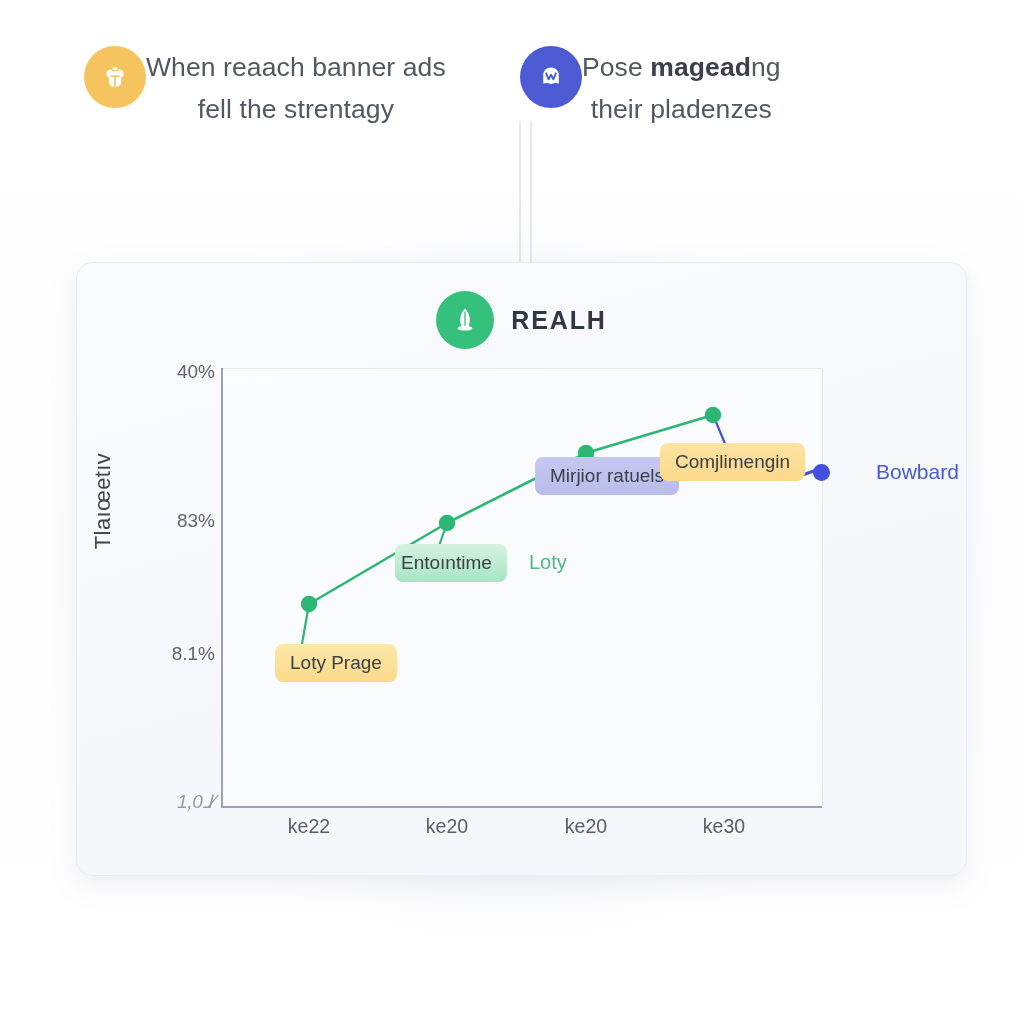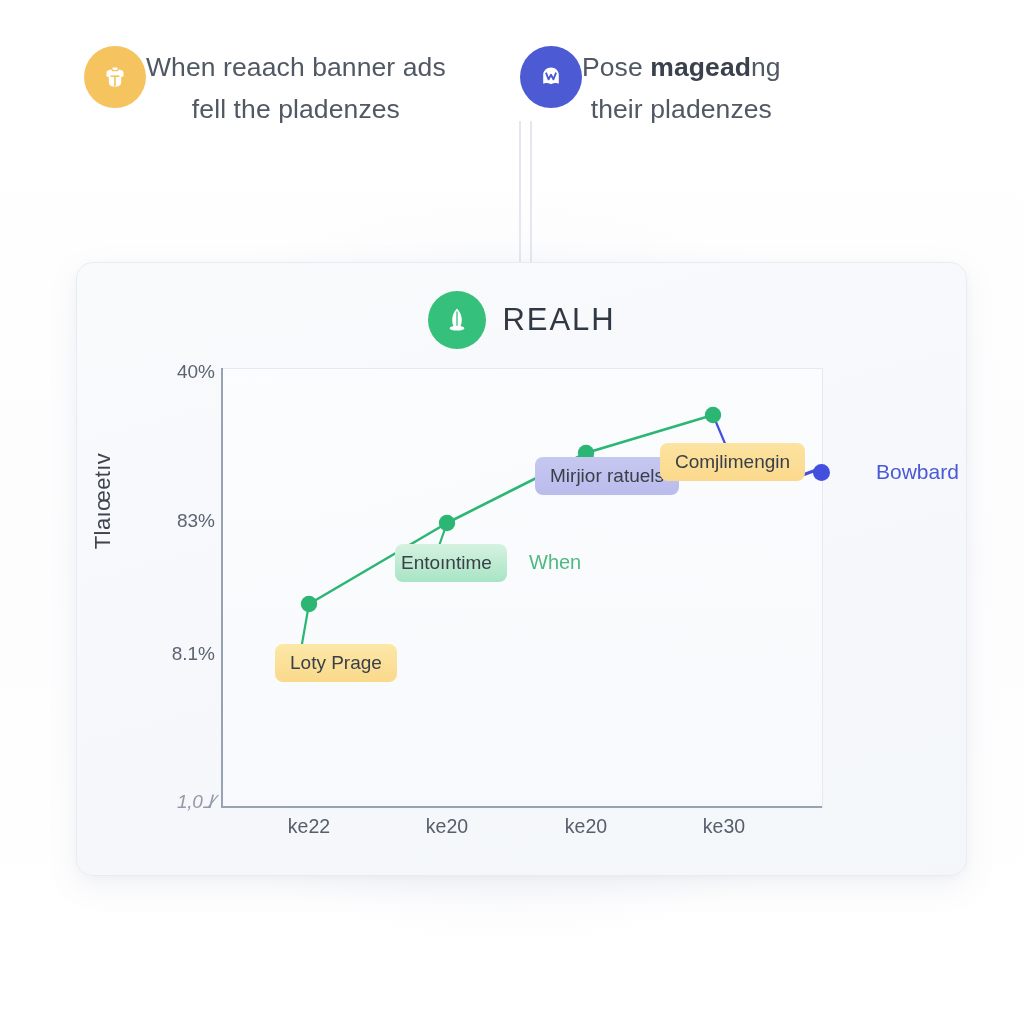--- a/index.html
+++ b/index.html
@@ -112,22 +112,22 @@
   .logo-circle {
     width: 58px;
     height: 58px;
     border-radius: 50%;
     background: #35C07B;
     display: flex;
     align-items: center;
     justify-content: center;
   }
   .brand-name {
-    font-size: 31px;
-    font-weight: 400;
+    font-size: 25px;
+    font-weight: 700;
     letter-spacing: 1.9px;
     color: #303843;
   }
 
   
   .plot-frame {
     position: absolute;
     left: 144px;      
     top: 105px;       
     width: 600px;     
@@ -265,21 +265,21 @@
       <div class="badge-icon amber">
         <svg width="32" height="32" viewBox="0 0 32 32" aria-hidden="true">
           <path d="M7.5 11.5c0-1 .6-1.8 1.6-2.1l2.4-.8c.5-.2 1 .1 1.1.6l.3 1.1h6.2l.3-1.1c.1-.5.6-.8 1.1-.6l2.4.8c1 .3 1.6 1.1 1.6 2.1v3.2c0 .6-.5 1-1.1 1h-1.2v5.6c0 2.4-2 4.3-4.4 4.3h-3.6c-2.4 0-4.4-1.9-4.4-4.3v-5.6H8.6c-.6 0-1.1-.4-1.1-1v-3.2z" fill="#FFFFFF"></path>
           <rect x="13.4" y="6.4" width="5.2" height="2.5" rx="1.1" fill="#FFFFFF"></rect>
           <path d="M16 15.2v9.8" stroke="#F5C45E" stroke-width="1.7"></path>
           <path d="M11.6 15.2h8.8" stroke="#F5C45E" stroke-width="1.7"></path>
         </svg>
       </div>
       <div class="headline">
         <span>When reaach banner ads</span><br>
-        <span>fell the pladenzes</span>
+        <span>fell the strentagy</span>
       </div>
     </div>
 
     <div class="header-col right">
       <div class="badge-icon blue">
         <svg width="34" height="34" viewBox="0 0 34 34" aria-hidden="true">
           <path d="M17 7.5c-4.3 0-7.8 3.2-7.8 7.2v8.2c0 .5.5.9 1 .7 2-.8 4.3-.6 6.2.5.4.2.8.2 1.2 0 1.9-1.1 4.2-1.3 6.2-.5.5.2 1-.2 1-.7v-8.2c0-4-3.5-7.2-7.8-7.2z" fill="#FFFFFF"></path>
           <path d="M12.2 13.3l2.4 6 2.4-4.5 2.4 4.5 2.4-6" fill="none" stroke="#4C5BD4" stroke-width="1.9" stroke-linecap="round" stroke-linejoin="round"></path>
         </svg>
       </div>
@@ -343,21 +343,21 @@
       <circle cx="636" cy="152" r="8.2" fill="#2BB673"></circle>
 
       <path d="M723 213 L742 206" stroke="#4250DD" stroke-width="3" fill="none"></path>
     </svg>
 
     <div class="pt-label amber" style="left:198px; top:381px;">Loty Prage</div>
     <div class="pt-label green" style="left:318px; top:281px;">Entoıntime</div>
     <div class="pt-label purple" style="left:458px; top:194px;">Mirjior ratuels</div>
     <div class="pt-label amber2" style="left:583px; top:180px;">Comjlimengin</div>
 
-    <div class="side-note" style="left:452px; top:288px;">When</div>
+    <div class="side-note" style="left:452px; top:288px;">Loty</div>
 
     <div class="legend" style="left:736px; top:197px;gap:46px;">
       <span class="dot"></span>
       <span class="lbl">Bowbard</span>
     </div>
 
   </div>
 </div>
 
 </body></html>

